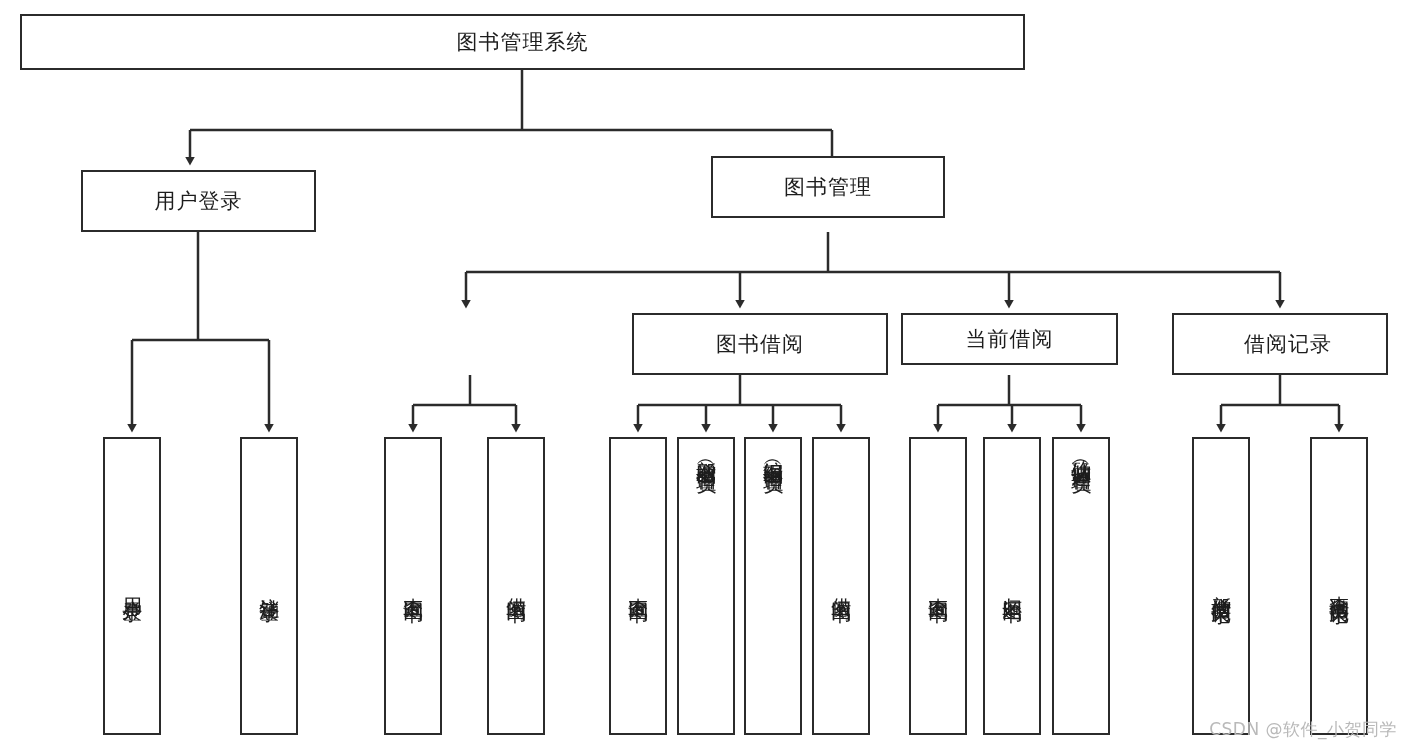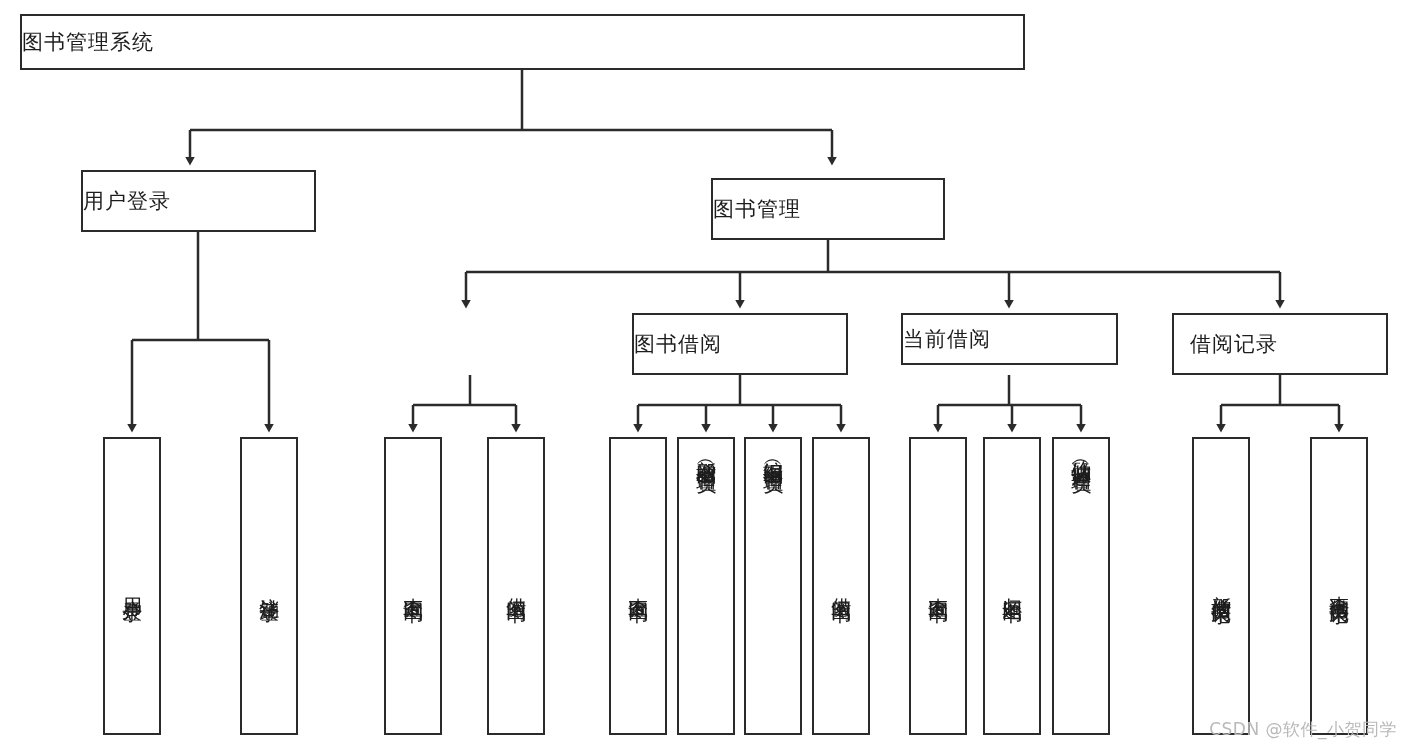--- a/index.html
+++ b/index.html
@@ -26,20 +26,21 @@
     height: 747px;
     pointer-events: none;
   }
   .node {
     position: absolute;
     box-sizing: border-box;
     border: 2px solid #2b2b2b;
     background: #ffffff;
     display: flex;
     align-items: center;
+    justify-content: center;
     color: #1d1d1d;
   }
   .node.horiz .label {
     font-size: 21px;
     line-height: 1.15;
     letter-spacing: 1px;
     white-space: nowrap;
   }
   .node.vert {
     align-items: flex-start;
@@ -123,25 +124,25 @@
     </g>
   </svg>
 
   <div class="node horiz" style="left: 20px; top: 14px; width: 1005px; height: 56px; border-color: rgb(43, 43, 43); background: rgb(255, 255, 255); color: rgb(29, 29, 29);">
     <span class="label">图书管理系统</span>
   </div>
 
   <div class="node horiz" style="left: 81px; top: 170px; width: 235px; height: 62px; border-color: rgb(43, 43, 43); background: rgb(255, 255, 255); color: rgb(29, 29, 29);">
     <span class="label">用户登录</span>
   </div>
-  <div class="node horiz" style="left: 711px; top: 178px; width: 234px; height: 62px; border-color: rgb(43, 43, 43); background: rgb(255, 255, 255); color: rgb(29, 29, 29);">
+  <div class="node horiz" style="left: 711px; top: 156px; width: 234px; height: 62px; border-color: rgb(43, 43, 43); background: rgb(255, 255, 255); color: rgb(29, 29, 29);">
     <span class="label">图书管理</span>
   </div>
 
-  <div class="node horiz" style="left: 632px; top: 313px; width: 216px; height: 62px; border-color: rgb(43, 43, 43); background: rgb(255, 255, 255); color: rgb(29, 29, 29);">
+  <div class="node horiz" style="left: 632px; top: 313px; width: 256px; height: 62px; border-color: rgb(43, 43, 43); background: rgb(255, 255, 255); color: rgb(29, 29, 29);">
     <span class="label">图书借阅</span>
   </div>
   <div class="node horiz" style="left: 901px; top: 313px; width: 217px; height: 52px; border-color: rgb(43, 43, 43); background: rgb(255, 255, 255); color: rgb(29, 29, 29);">
     <span class="label">当前借阅</span>
   </div>
   <div class="node horiz" style="left: 1172px; top: 313px; width: 216px; height: 62px; border-color: rgb(43, 43, 43); background: rgb(255, 255, 255); color: rgb(29, 29, 29); padding-left: 16px;">
     <span class="label">借阅记录</span>
   </div>
 
   <div class="node vert centered" style="left: 103px; top: 437px; width: 58px; height: 298px; border-color: rgb(43, 43, 43); background: rgb(255, 255, 255); color: rgb(29, 29, 29);">

